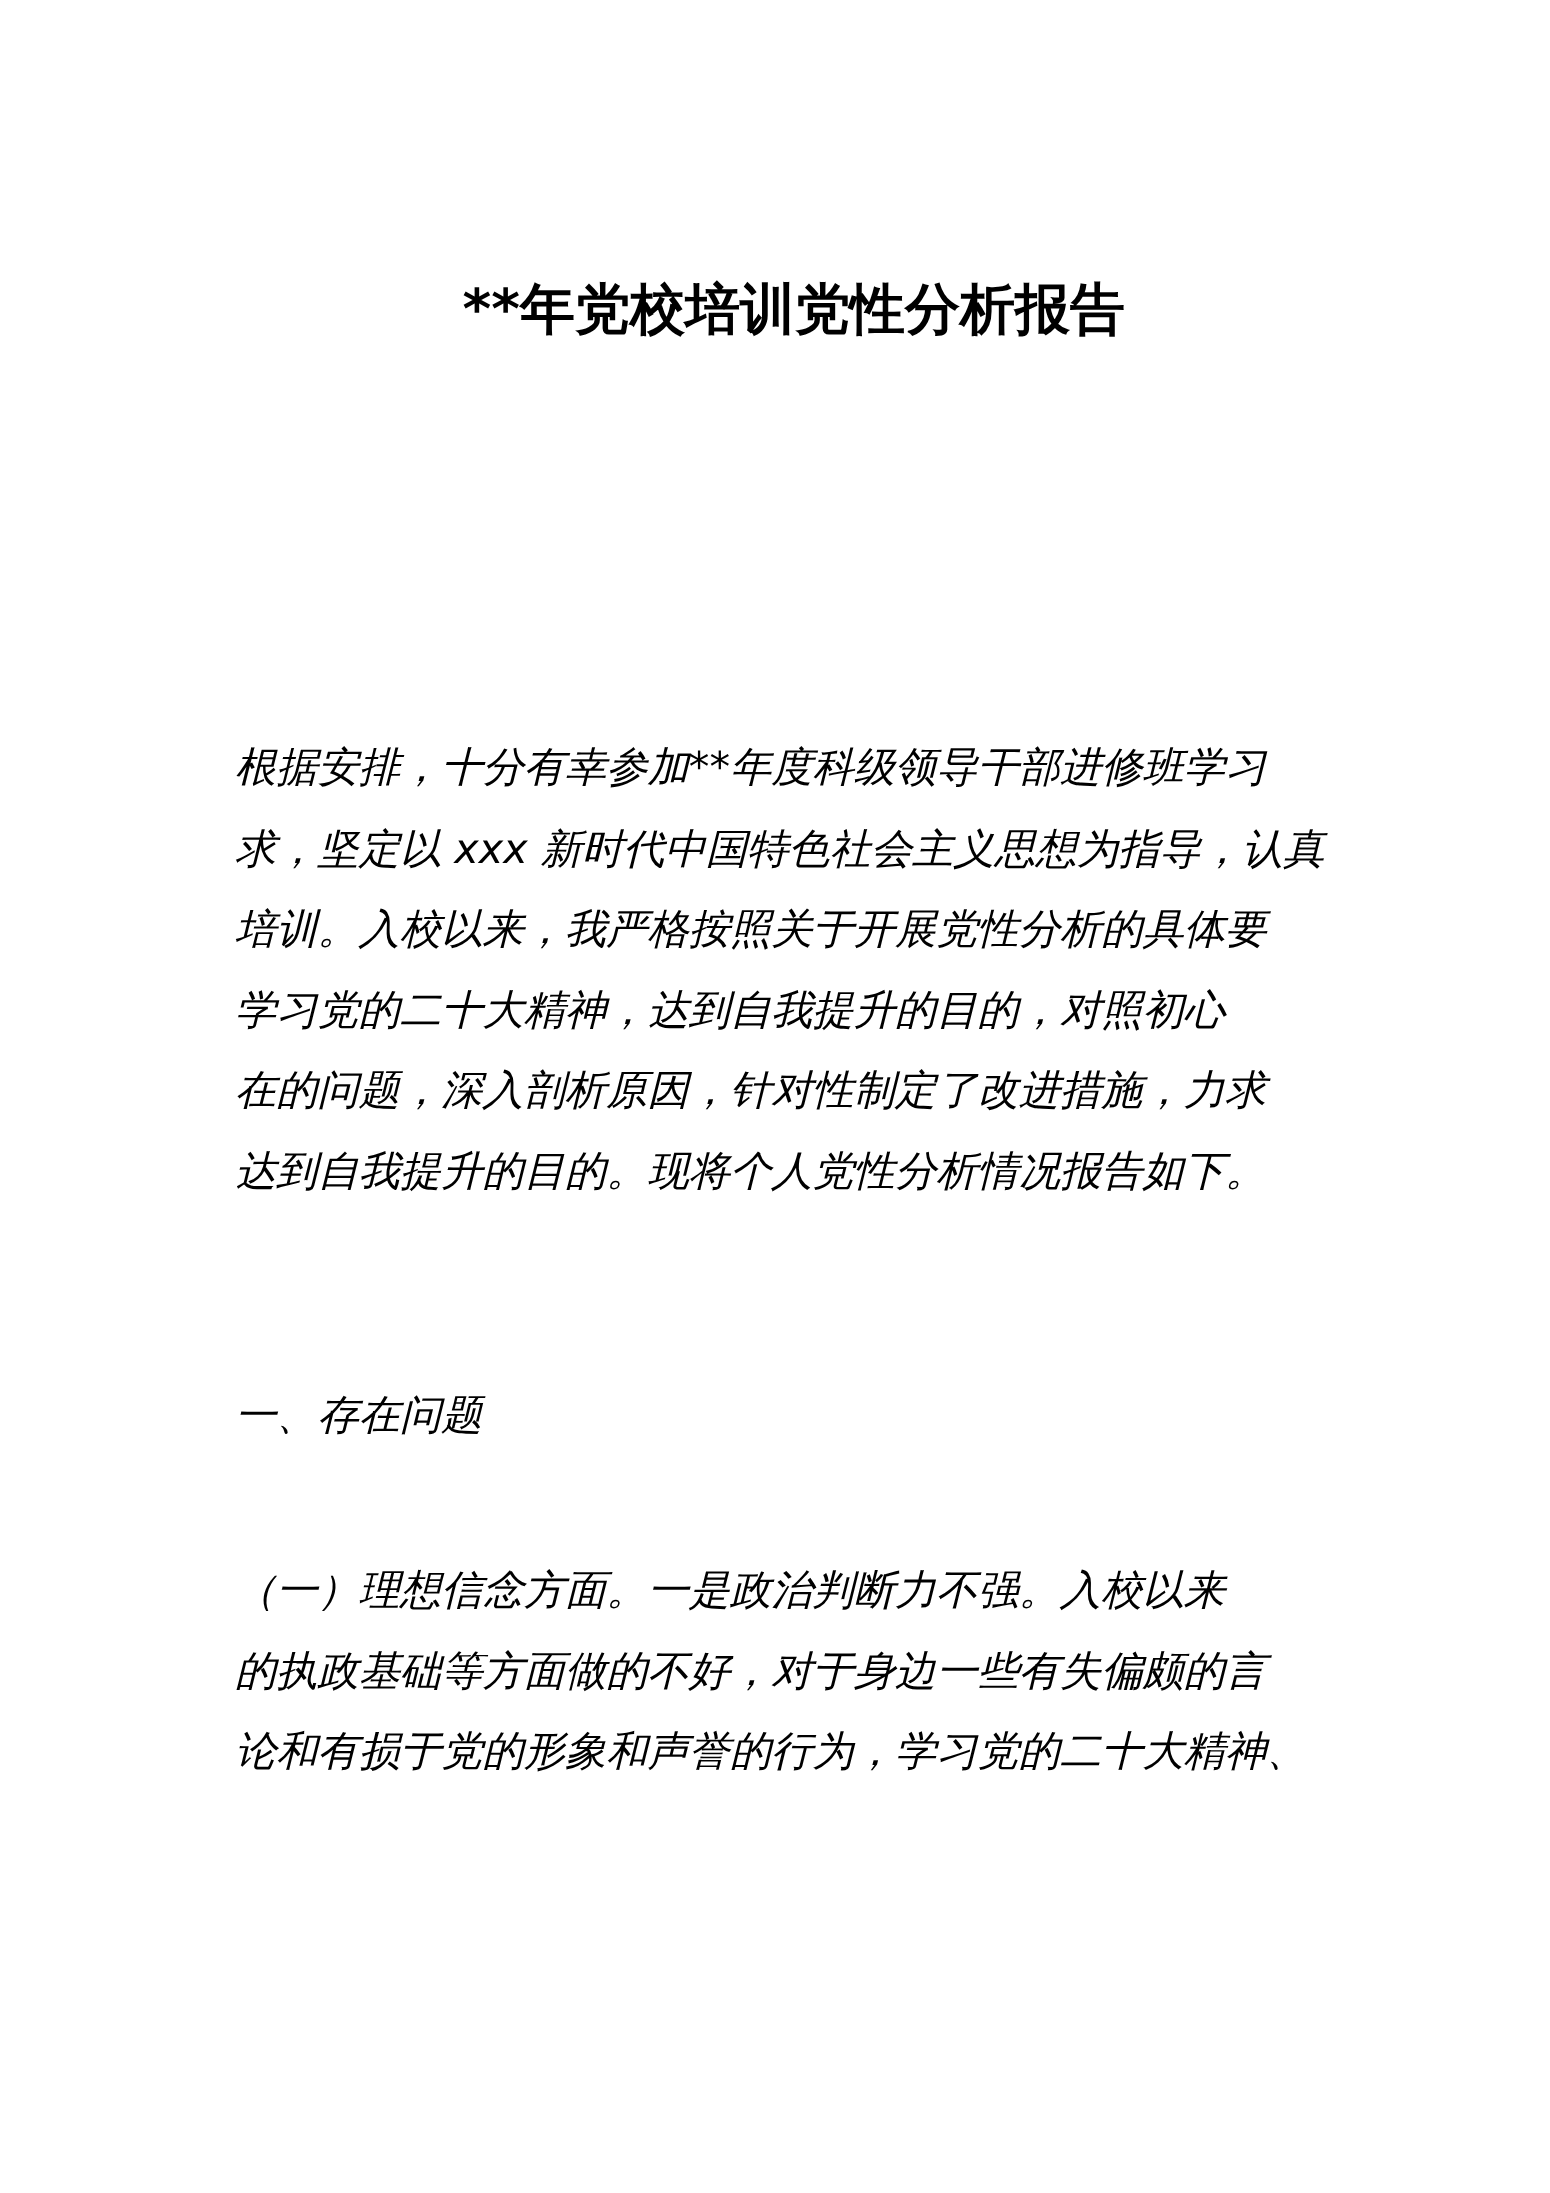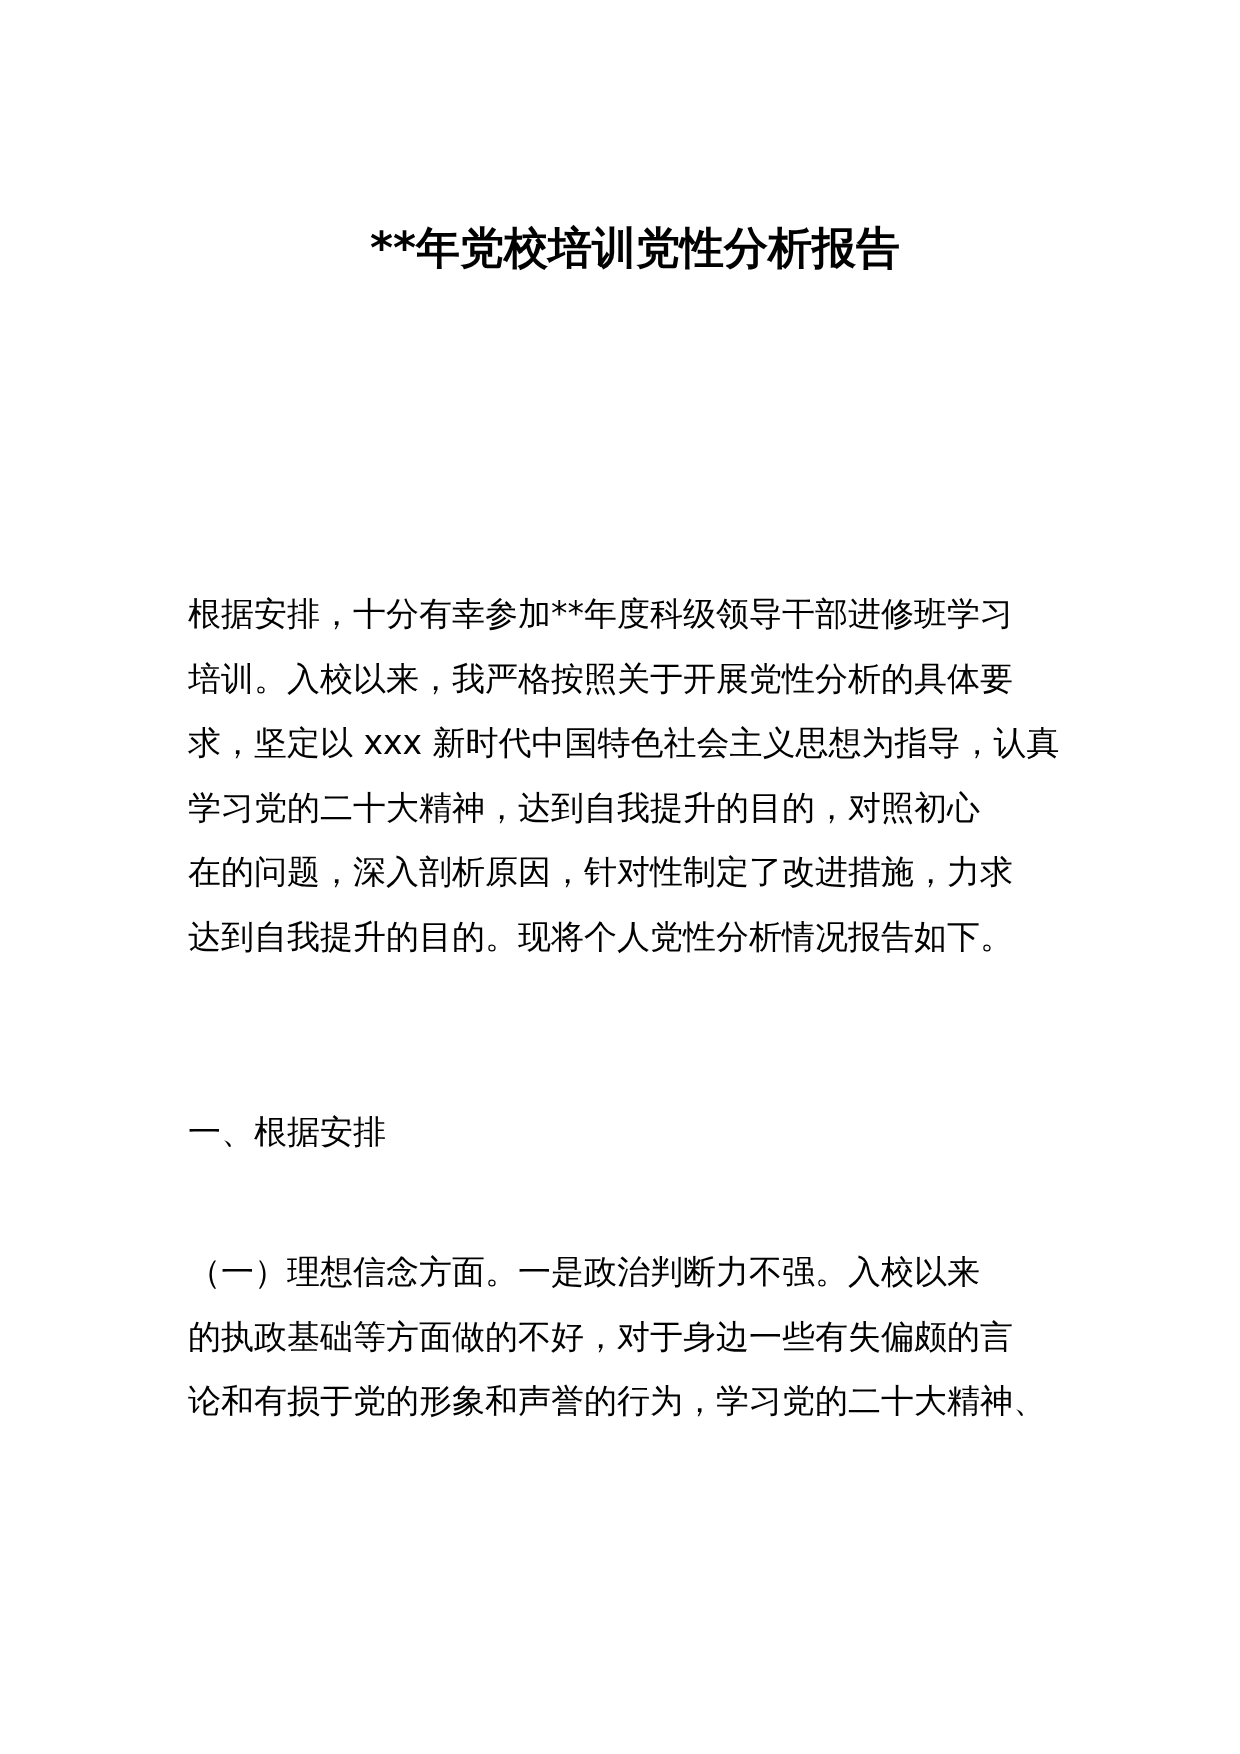--- a/index.html
+++ b/index.html
@@ -34,47 +34,48 @@
       line-height: 60px;
       letter-spacing: 0px;
     }
     .para {
       position: absolute;
       left: 188px;
       width: 880px;
       font-size: 33px;
       line-height: 64.5px;
       letter-spacing: 0px;
+      font-style: italic;
     }
     .line {
       display: block;
       white-space: nowrap;
       height: 64.5px;
     }
     .p1 { top: 582px; }
     .heading { top: 1100px; }
     .p2 { top: 1240px; }
   </style>
 </head>
 <body>
 
 <div class="page">
   <h1 class="title" style="margin:15px;">**年党校培训党性分析报告</h1>
 
   <div class="para p1">
     <span class="line">根据安排，十分有幸参加**年度科级领导干部进修班学习</span>
+    <span class="line">求，坚定以 xxx 新时代中国特色社会主义思想为指导，认真</span>
     <span class="line">培训。入校以来，我严格按照关于开展党性分析的具体要</span>
-    <span class="line">求，坚定以 xxx 新时代中国特色社会主义思想为指导，认真</span>
     <span class="line">学习党的二十大精神，达到自我提升的目的，对照初心</span>
     <span class="line">在的问题，深入剖析原因，针对性制定了改进措施，力求</span>
     <span class="line">达到自我提升的目的。现将个人党性分析情况报告如下。</span>
   </div>
 
   <div class="para heading">
-    <span class="line">一、根据安排</span>
+    <span class="line">一、存在问题</span>
   </div>
 
   <div class="para p2">
     <span class="line">（一）理想信念方面。一是政治判断力不强。入校以来</span>
     <span class="line">的执政基础等方面做的不好，对于身边一些有失偏颇的言</span>
     <span class="line">论和有损于党的形象和声誉的行为，学习党的二十大精神、</span>
   </div>
 </div>
 
 </body></html>

